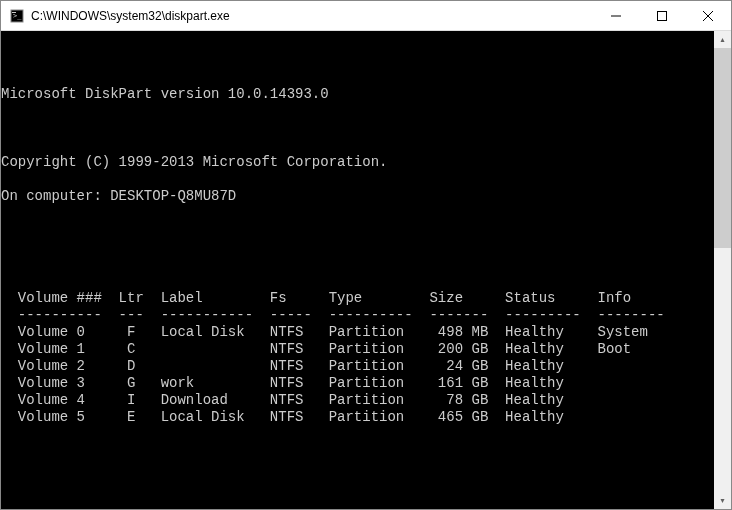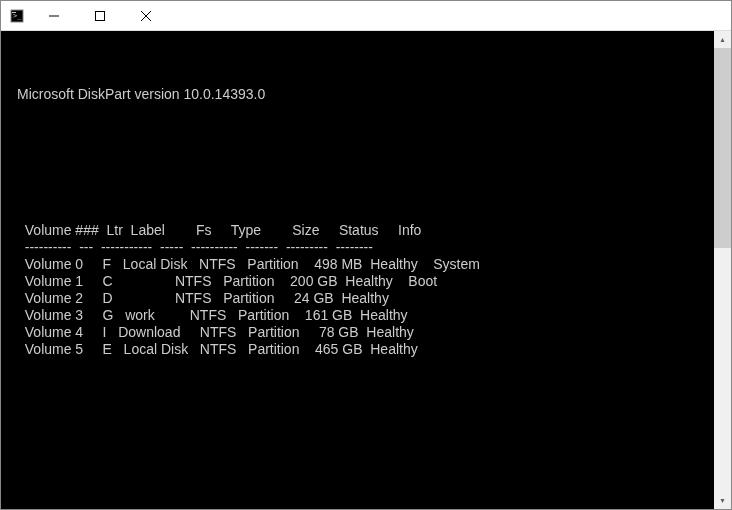--- a/index.html
+++ b/index.html
@@ -51,23 +51,23 @@
 
   .console-area {
     position: relative;
     background: #000;
     width: 100%;
     height: calc(100% - 30px);
     display: flex;
   }
   .console-content {
     flex: 1;
-    padding: 4px 0 4px 16px;
+    padding: 4px 0 4px 0;
     color: #cccccc;
-    font-family: Liberation Sans, sans-serif;
+    font-family: Liberation Mono, monospace;
     font-size: 14px;
     line-height: 17px;
     white-space: pre;
     position: relative;
   }
   .scrollbar {
     width: 17px;
     background: #f0f0f0;
     position: relative;
   }
@@ -108,20 +108,21 @@
 <body>
 
 <div class="titlebar">
   <span class="title-icon">
     <svg width="14" height="14" viewBox="0 0 14 14">
       <rect x="1" y="1" width="12" height="12" fill="#000" stroke="#888" stroke-width="1"></rect>
       <rect x="2" y="3" width="4" height="1" fill="#ccc"></rect>
       <text x="3" y="9" font-size="7" fill="#ccc" font-family="monospace">&gt;_</text>
     </svg>
   </span>
+  <span class="title-text">C:\WINDOWS\system32\diskpart.exe</span>
   <div class="win-controls">
     <div class="win-btn">
       <svg width="10" height="10">
           <line x1="0" y1="5" x2="10" y2="5" stroke="#000" stroke-width="1"></line>
         </svg>
     </div>
     <div class="win-btn">
       <svg width="10" height="10">
           <rect x="0.5" y="0.5" width="9" height="9" fill="none" stroke="#000" stroke-width="1"></rect>
         </svg>
@@ -133,20 +134,22 @@
         </svg>
     </div>
   </div>
 </div>
 
 <div class="console-area">
   <div class="console-content">
 <span class="line"></span>
 <span class="line">Microsoft DiskPart version 10.0.14393.0</span>
 <span class="line"></span>
+<span class="line">Copyright (C) 1999-2013 Microsoft Corporation.</span>
+<span class="line">On computer: DESKTOP-Q8MU87D</span>
 <span class="line"></span>
 <span class="line"></span>
 <div id="volume-table-container">  Volume ###  Ltr  Label        Fs     Type        Size     Status     Info
   ----------  ---  -----------  -----  ----------  -------  ---------  --------
   Volume 0     F   Local Disk   NTFS   Partition    498 MB  Healthy    System
   Volume 1     C                NTFS   Partition    200 GB  Healthy    Boot
   Volume 2     D                NTFS   Partition     24 GB  Healthy    
   Volume 3     G   work         NTFS   Partition    161 GB  Healthy    
   Volume 4     I   Download     NTFS   Partition     78 GB  Healthy    
   Volume 5     E   Local Disk   NTFS   Partition    465 GB  Healthy    </div>

